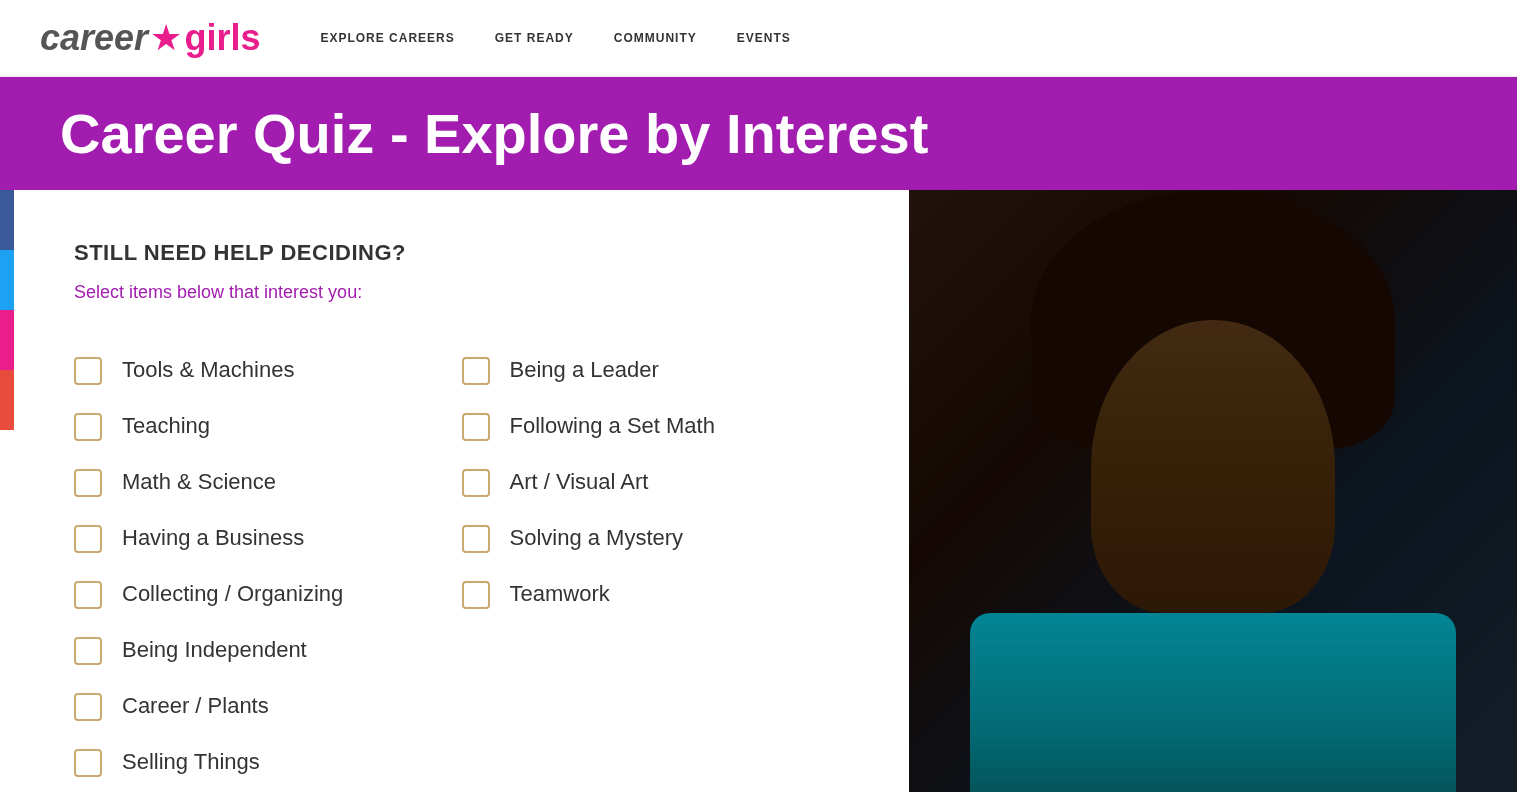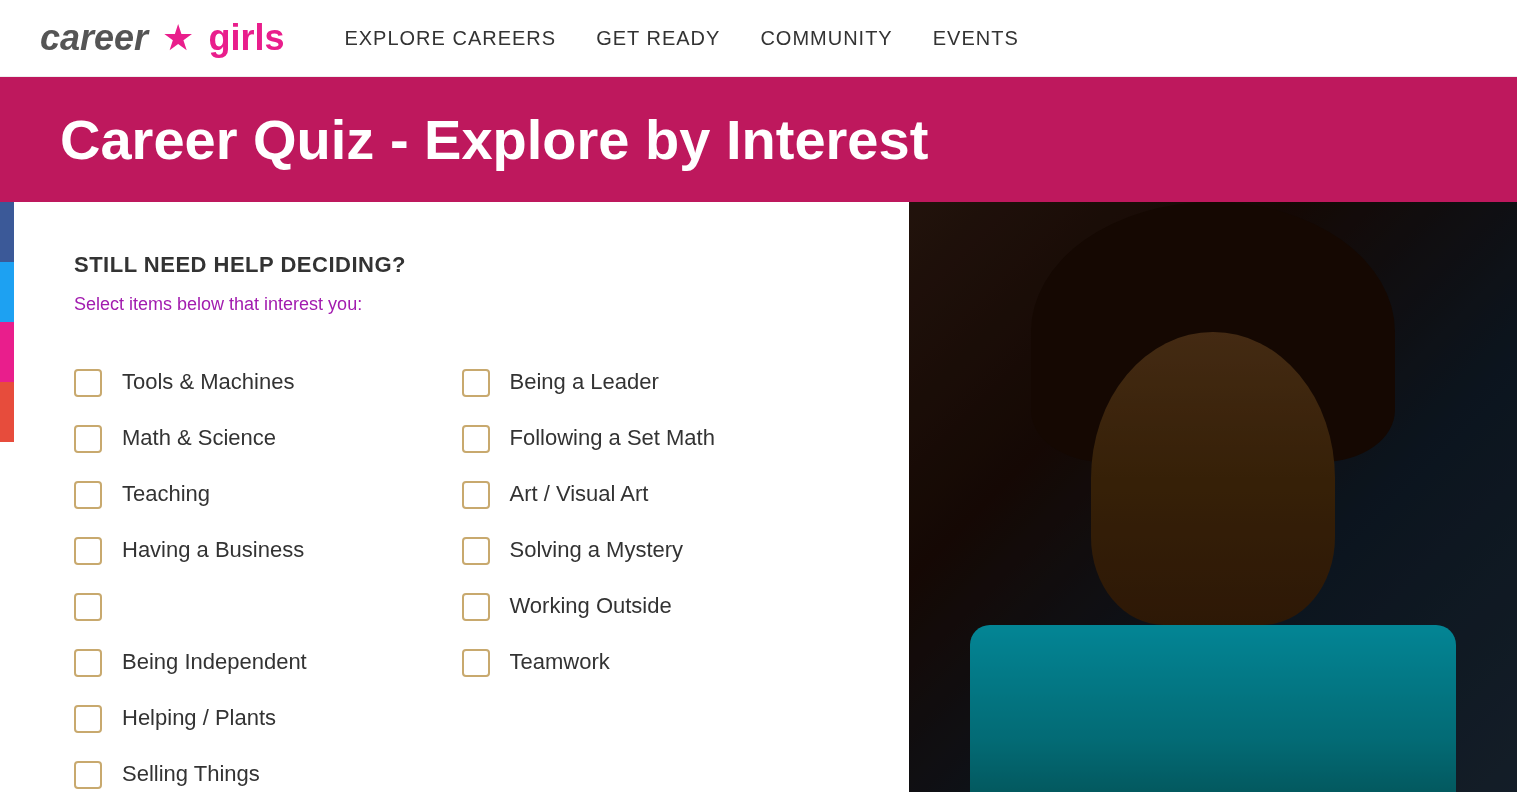--- a/index.html
+++ b/index.html
@@ -11,21 +11,20 @@
       align-items: center;
       padding: 0 40px;
       height: 77px;
       background: #fff;
       border-bottom: 1px solid #eee;
     }
     .logo {
       display: flex;
       align-items: center;
       margin-right: 60px;
-      gap: 12px;
     }
     .logo-text-career {
       font-size: 36px;
       font-weight: 700;
       color: #555;
       font-style: italic;
     }
     .logo-star {
       color: #e91e8c;
       font-size: 36px;
@@ -35,33 +34,33 @@
       font-size: 36px;
       font-weight: 700;
       color: #e91e8c;
     }
     .nav {
       display: flex;
       gap: 40px;
       align-items: center;
     }
     .nav-item {
-      font-size: 20px;
-      font-weight: 400;
+      font-size: 12px;
+      font-weight: 700;
       color: #333;
       text-transform: uppercase;
       letter-spacing: 1px;
       cursor: pointer;
       text-decoration: none;
     }
 
     
     .banner {
-      background: #be185d;
-      padding: 30px 60px;
+      background: #a21caf;
+      padding: 24px 60px;
       display: flex;
       align-items: center;
     }
     .banner-title {
       font-size: 56px;
       font-weight: 700;
       color: #fff;
     }
 
     
@@ -219,40 +218,41 @@
 
       <div class="checkbox-grid">
 
         <div>
           <div class="checkbox-item">
             <div class="checkbox-box"></div>
             <span class="checkbox-label">Tools &amp; Machines</span>
           </div>
           <div class="checkbox-item">
             <div class="checkbox-box"></div>
+            <span class="checkbox-label">Teaching</span>
+          </div>
+          <div class="checkbox-item">
+            <div class="checkbox-box"></div>
             <span class="checkbox-label">Math &amp; Science</span>
           </div>
           <div class="checkbox-item">
             <div class="checkbox-box"></div>
-            <span class="checkbox-label">Teaching</span>
-          </div>
-          <div class="checkbox-item">
-            <div class="checkbox-box"></div>
             <span class="checkbox-label">Having a Business</span>
           </div>
           <div class="checkbox-item">
             <div class="checkbox-box"></div>
+            <span class="checkbox-label">Collecting / Organizing</span>
           </div>
           <div class="checkbox-item">
             <div class="checkbox-box"></div>
             <span class="checkbox-label">Being Independent</span>
           </div>
           <div class="checkbox-item">
             <div class="checkbox-box"></div>
-            <span class="checkbox-label">Helping / Plants</span>
+            <span class="checkbox-label">Career / Plants</span>
           </div>
           <div class="checkbox-item">
             <div class="checkbox-box"></div>
             <span class="checkbox-label">Selling Things</span>
           </div>
         </div>
 
         <div>
           <div class="checkbox-item">
             <div class="checkbox-box"></div>
@@ -262,24 +262,20 @@
             <div class="checkbox-box"></div>
             <span class="checkbox-label">Following a Set Math</span>
           </div>
           <div class="checkbox-item">
             <div class="checkbox-box"></div>
             <span class="checkbox-label">Art / Visual Art</span>
           </div>
           <div class="checkbox-item">
             <div class="checkbox-box"></div>
             <span class="checkbox-label">Solving a Mystery</span>
-          </div>
-          <div class="checkbox-item">
-            <div class="checkbox-box"></div>
-            <span class="checkbox-label">Working Outside</span>
           </div>
           <div class="checkbox-item">
             <div class="checkbox-box"></div>
             <span class="checkbox-label">Teamwork</span>
           </div>
         </div>
       </div>
     </div>
 
     <div class="image-panel">

